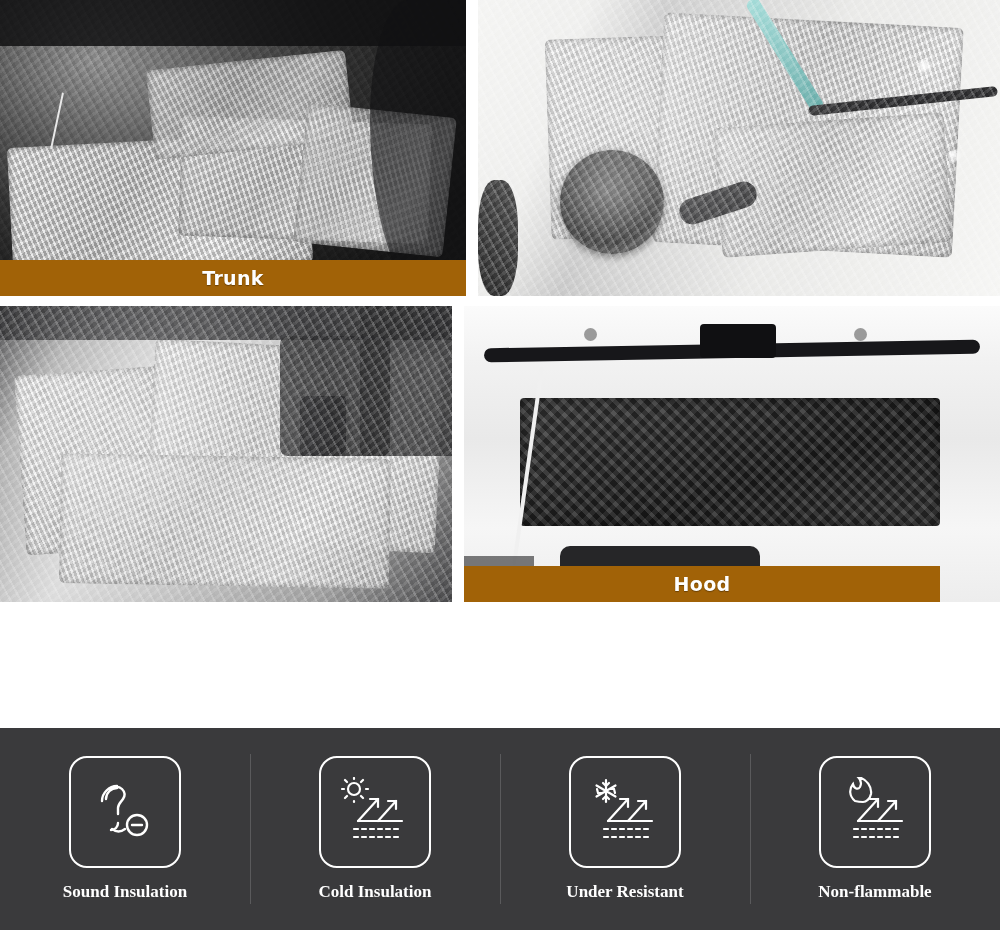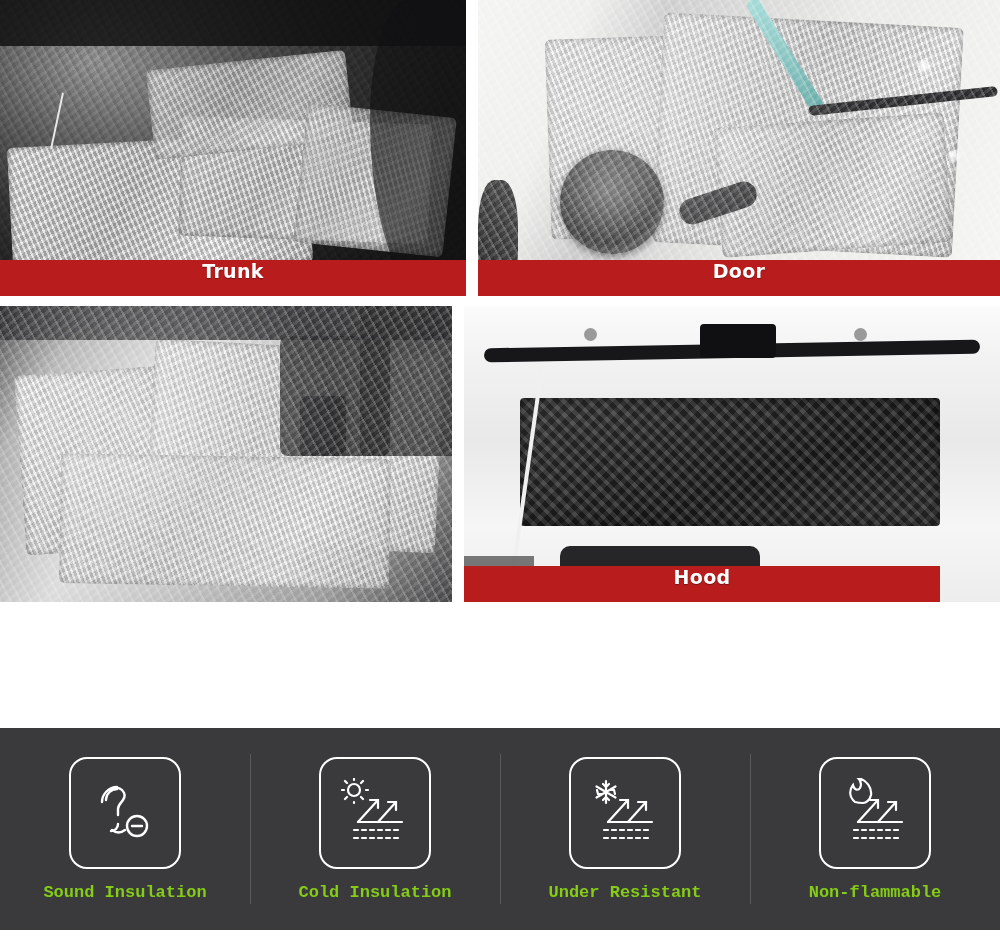--- a/index.html
+++ b/index.html
@@ -65,35 +65,35 @@
   .blk{position:absolute;background:#101012;}
   .greenrod{position:absolute;background:linear-gradient(180deg,#8fd3cf,#4b9c98);border-radius:6px;transform:rotate(-32deg);}
   .hoodpad{position:absolute;background:
       repeating-linear-gradient(45deg, rgba(255,255,255,.10) 0 4px, rgba(0,0,0,.18) 4px 9px),
       repeating-linear-gradient(-45deg, rgba(255,255,255,.08) 0 5px, rgba(0,0,0,.12) 5px 11px),
       linear-gradient(160deg,#3a3a3a,#1e1e1e 60%,#333);
     border-radius:4px;box-shadow:0 0 14px rgba(0,0,0,.5) inset;}
   .bar{position:absolute;background:#17171a;border-radius:5px;}
 
   
-  .cap{position:absolute;height:36px;background:#b91c1c;display:flex;align-items:flex-start;justify-content:center;}
+  .cap{position:absolute;height:36px;background:#a16207;display:flex;align-items:center;justify-content:center;}
   .cap span{color:#fff;font-weight:bold;font-size:19px;letter-spacing:.3px;
     text-shadow:0 1px 1px rgba(0,0,0,.35);font-family:"DejaVu Sans",sans-serif;}
   .cap-tl{left:0;top:260px;width:466px;}
   .cap-tr{left:478px;top:260px;width:522px;}
   .cap-bl{left:0;top:566px;width:452px;}
   .cap-br{left:464px;top:566px;width:476px;}
 
   
   .features{position:absolute;left:0;top:728px;width:1000px;height:202px;background:#3a3a3c;}
   .feat-row{display:flex;height:100%;}
   .feat{flex:1;display:flex;flex-direction:column;align-items:center;justify-content:center;gap:14px;position:relative;}
   .feat + .feat::before{content:"";position:absolute;left:0;top:26px;bottom:26px;width:1px;background:#5a5a5c;}
   .feat-icon{width:108px;height:108px;border:2px solid #fff;border-radius:18px;display:flex;align-items:center;justify-content:center;}
-  .feat-label{color:#84cc16;font-size:17px;font-weight:bold;font-family:Liberation Mono, monospace;}
+  .feat-label{color:#ffffff;font-size:17px;font-weight:bold;font-family:Liberation Serif, serif;}
   .bottom-pad{position:absolute;left:0;top:930px;width:1000px;height:19px;background:#fff;}
 </style>
 </head>
 <body>
 
 <div class="page">
 
 
   <div class="grid">
 
@@ -148,23 +148,20 @@
         <div class="dimple" style="left:120px;top:22px;width:13px;height:13px;background:#9a9a9a;"></div>
         <div class="dimple" style="left:390px;top:22px;width:13px;height:13px;background:#9a9a9a;"></div>
         <div class="blk" style="left:96px;top:240px;width:200px;height:56px;opacity:.9;border-radius:10px;"></div>
         <div class="blk" style="left:0;top:250px;width:70px;height:46px;opacity:.55;"></div>
       </div>
     </div>
 
     <div class="cap cap-tl">
       <span>Trunk</span>
     </div>
-    <div class="cap cap-tr">
-      <span>Door</span>
-    </div>
     <div class="cap cap-br">
       <span>Hood</span>
     </div>
   </div>
 
   <div class="features">
     <div class="feat-row">
 
       <div class="feat">
         <div class="feat-icon">

